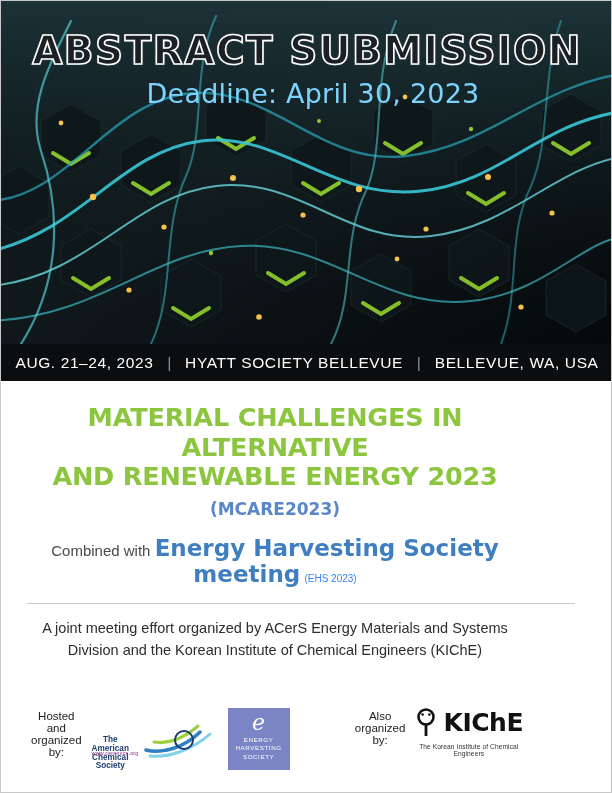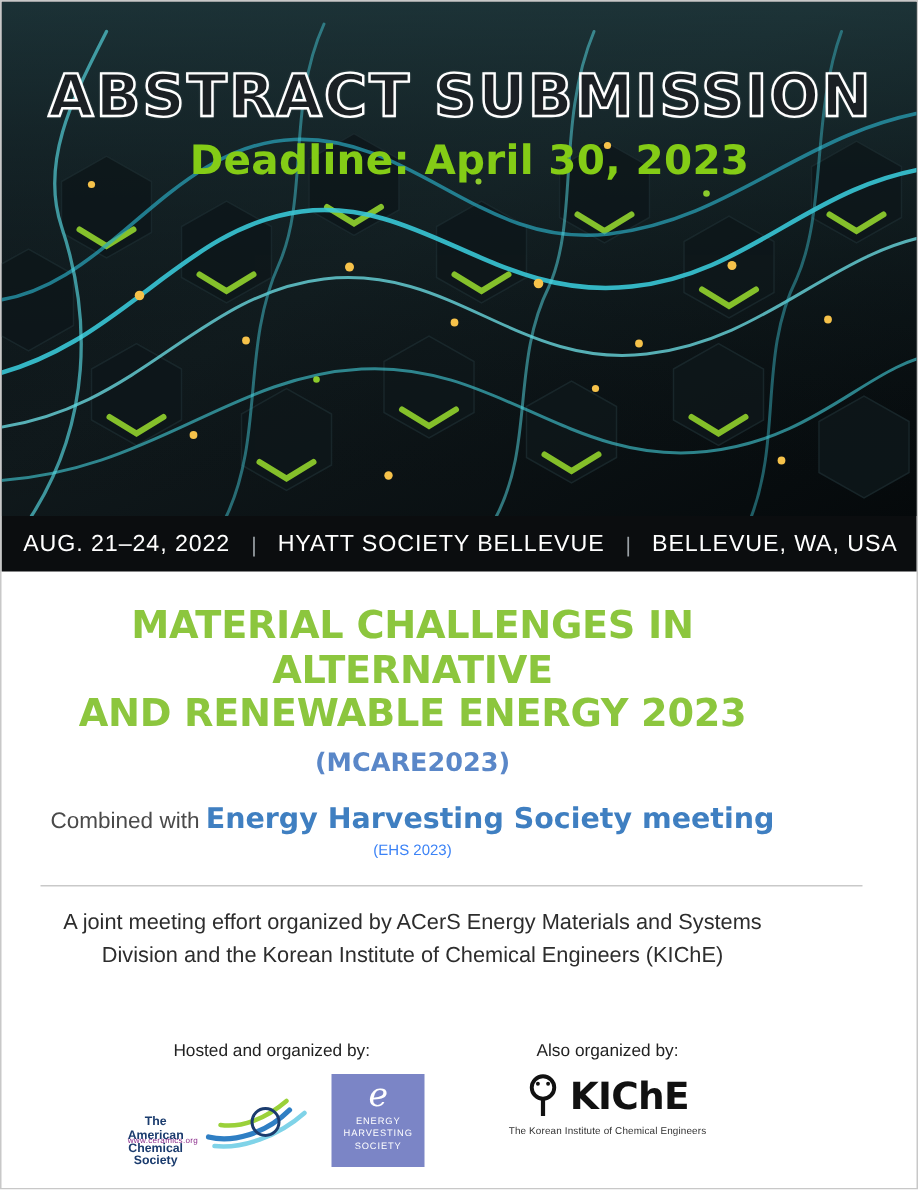--- a/index.html
+++ b/index.html
@@ -27,42 +27,42 @@
     height: 343px;
     background: #050a0d;
     overflow: hidden;
   }
   .hero-bg {
     position: absolute;
     inset: 0;
   }
   .hero-title-wrap {
     position: absolute;
-    top: 44px;
+    top: 30px;
     left: 0;
     width: 612px;
     text-align: center;
     z-index: 6;
   }
   .abstract-title {
     font-family: "DejaVu Sans", sans-serif;
     font-weight: bold;
     font-size: 39px;
     letter-spacing: 1.5px;
     color: #1b2024;
     -webkit-text-stroke: 1.6px #ffffff;
     text-shadow: 0 0 2px rgba(255,255,255,0.55);
     line-height: 1.0;
     margin: 0;
   }
   .abstract-deadline {
     font-family: "DejaVu Sans", sans-serif;
-    font-weight: bold;
+    font-weight: normal;
     font-size: 27px;
-    color: #84cc16;
+    color: #7dd3fc;
     margin-top: 8px;
     letter-spacing: 0.2px;
     margin-left: 12px;
   }
 
   
   .info-bar {
     position: relative;
     width: 612px;
     height: 37px;
@@ -112,21 +112,21 @@
   }
   .combined-line {
     margin-top: 14px;
     font-size: 15px;
     color: #4a4a4a;
     font-family: "Liberation Sans", sans-serif;
   }
   .combined-line .ehs {
     color: #3f7fc1;
     font-weight: bold;
-    font-size: 19px;
+    font-size: 23px;
     font-family: "DejaVu Sans", sans-serif;
   }
   .combined-line .ehs-year {
     color: #3b82f6;
     font-size: 10px;
     font-family: "Liberation Sans", sans-serif;
   }
   .divider {
     width: 548px;
     height: 1px;
@@ -145,21 +145,21 @@
   
   .sponsors {
     margin-top: 46px;
     display: flex;
     align-items: flex-start;
     justify-content: center;
     gap: 0px;
   }
   .sp-col {
     display: flex;
-    flex-direction: column;
+    flex-direction: row;
     align-items: center;
   }
   .sp-label {
     font-size: 11.5px;
     color: #222222;
     margin-bottom: 9px;
     font-family: "Liberation Sans", sans-serif;
   }
   .sp-logos {
     display: flex;
@@ -350,21 +350,21 @@
       </g>
     </svg>
 
     <div class="hero-title-wrap">
       <div class="abstract-title">ABSTRACT SUBMISSION</div>
       <div class="abstract-deadline">Deadline: April 30, 2023</div>
     </div>
   </div>
 
   <div class="info-bar">
-    <span class="seg">AUG. 21–24, 2022</span>
+    <span class="seg">AUG. 21–24, 2023</span>
     <span class="sep">|</span>
     <span class="seg">HYATT SOCIETY BELLEVUE</span>
     <span class="sep">|</span>
     <span class="seg">BELLEVUE, WA, USA</span>
   </div>
 
   <div class="main">
 
     <div class="conf-title">
       <span>MATERIAL CHALLENGES IN ALTERNATIVE</span><br>

